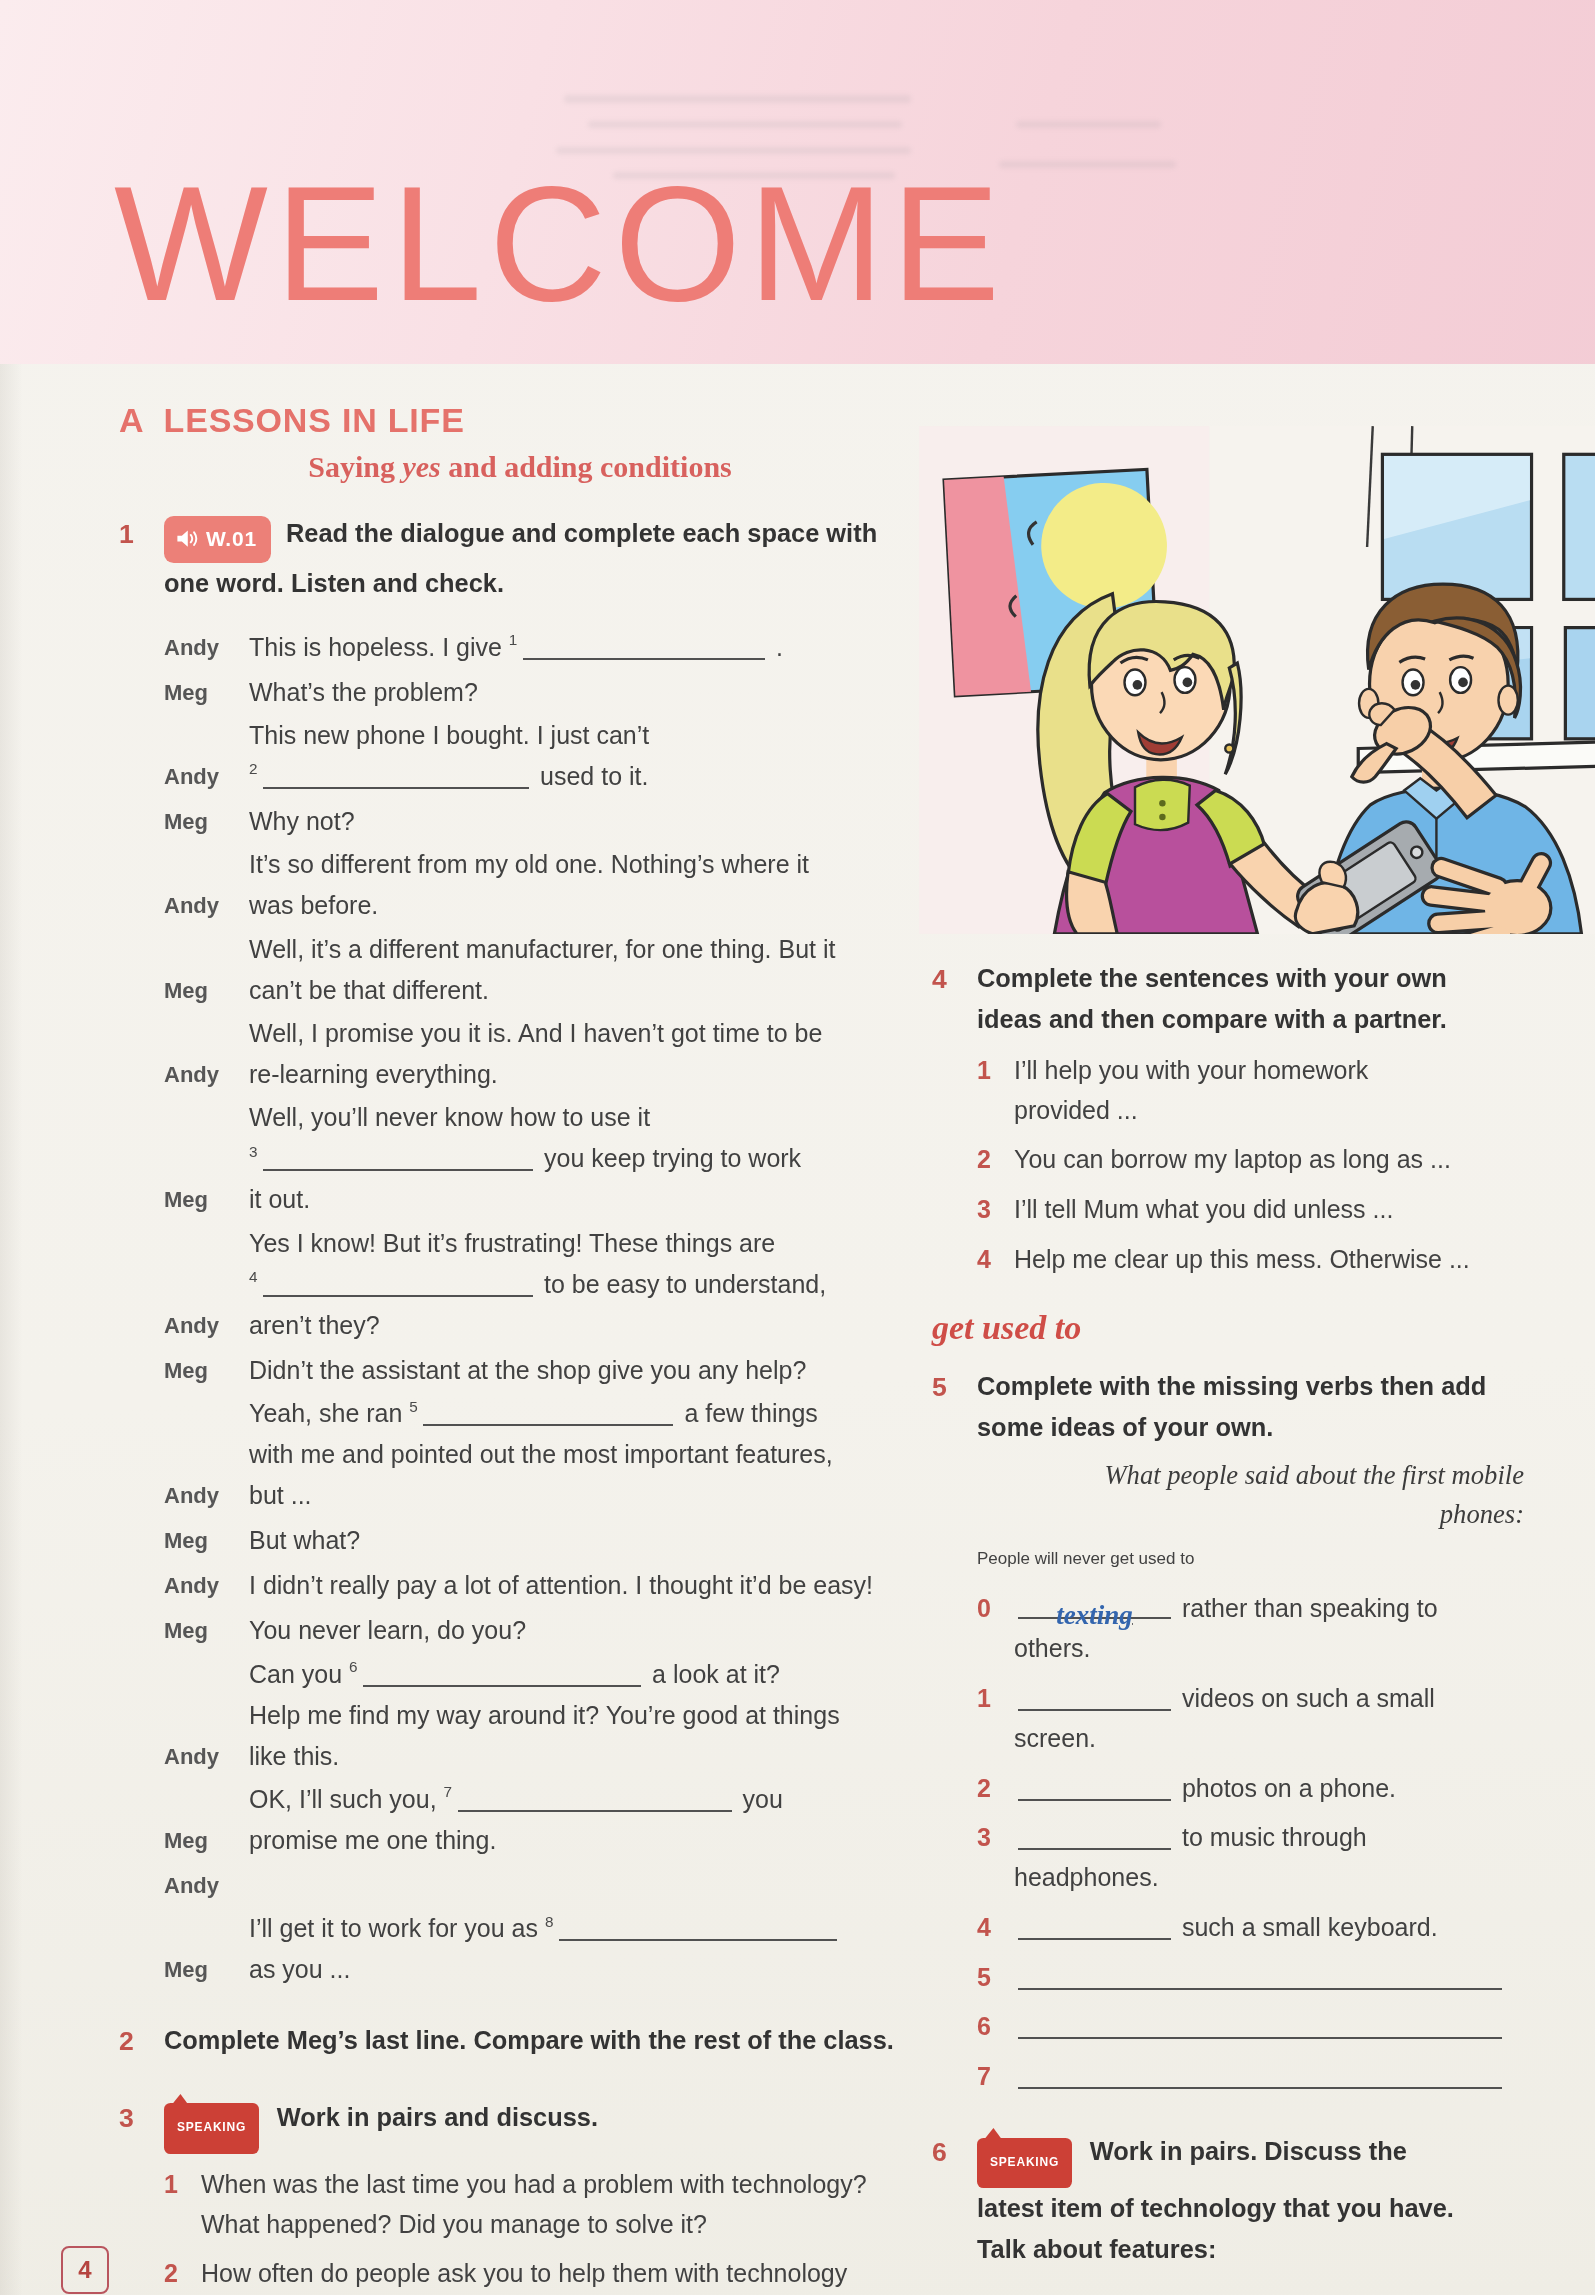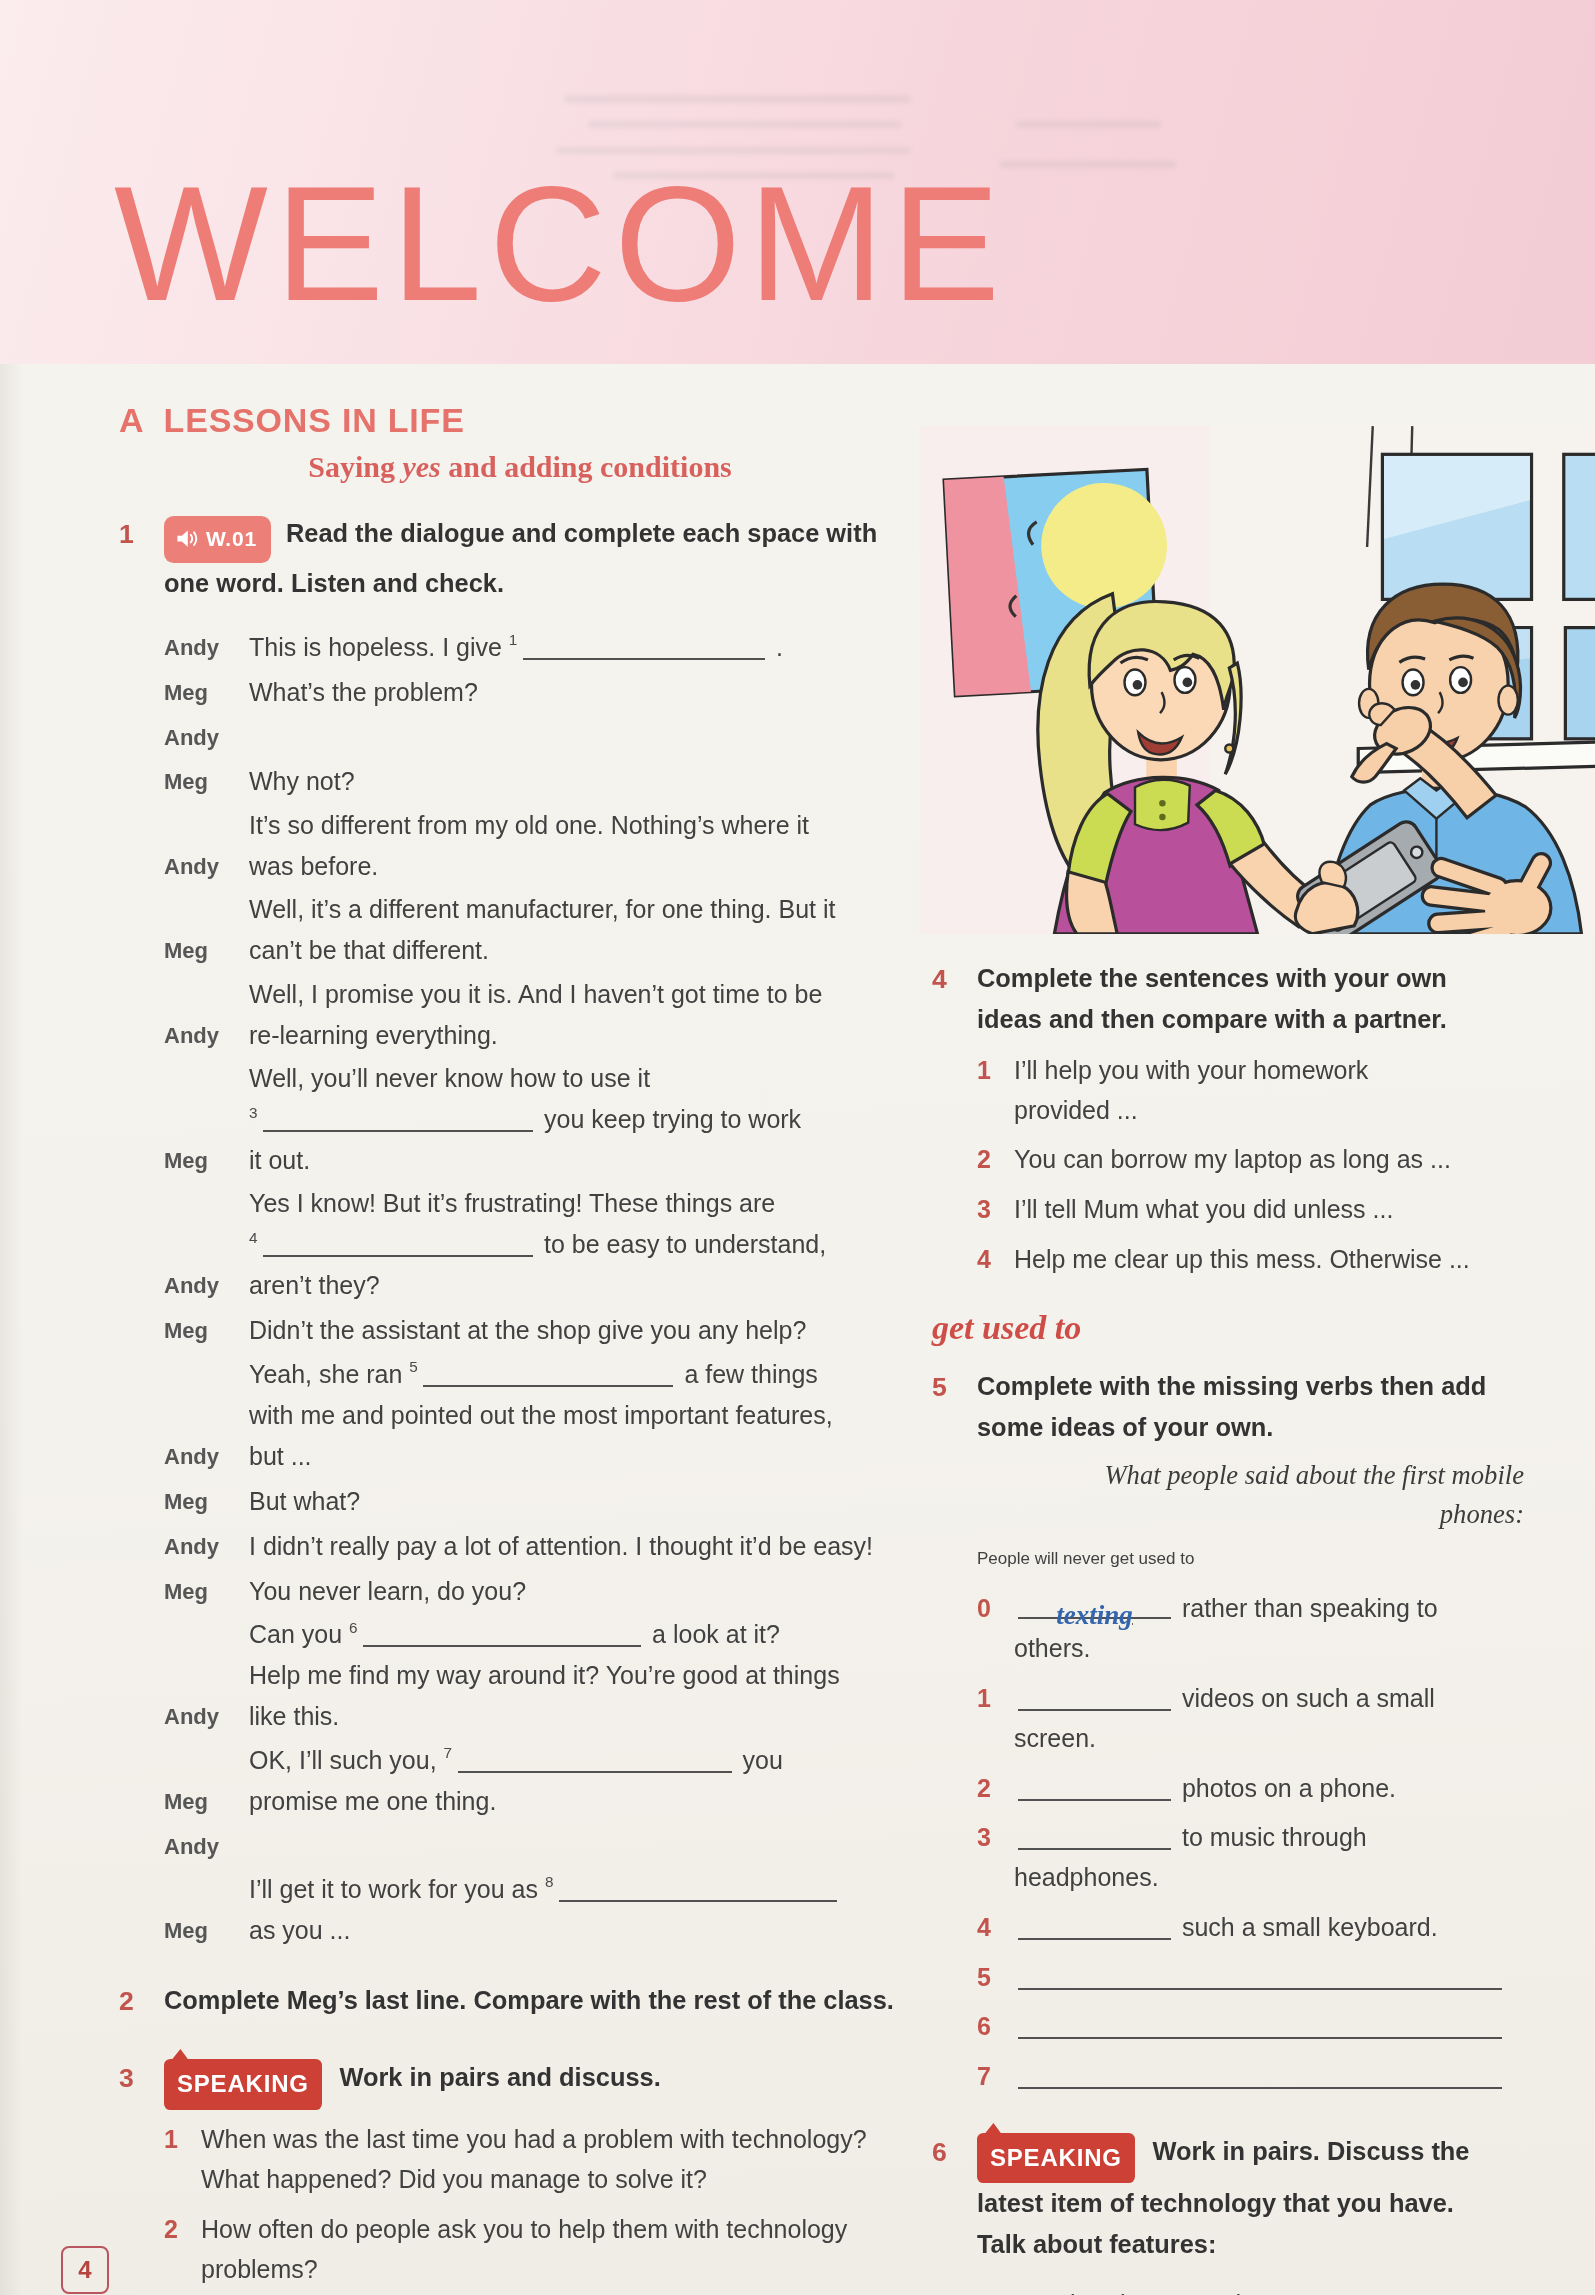--- a/index.html
+++ b/index.html
@@ -27,21 +27,21 @@
   
   .exercise{display:flex;margin-top:0;}
   .ex-num{width:45px;flex:none;font-size:26.6px;font-weight:700;color:#c2544d;line-height:42px;}
   .ex-body{flex:1;}
   .instruction{font-size:25.4px;font-weight:700;color:#333;line-height:41px;}
   
   .audio-badge{display:inline-flex;align-items:center;gap:8px;background:#ec8078;color:#fff;
     border-radius:9.7px;padding:2.4px 14.5px 4px 11.3px;font-weight:700;font-size:21px;
     margin-right:14.5px;vertical-align:-6.4px;letter-spacing:0.8px;}
   .speaking-badge{position:relative;display:inline-block;background:#cc4036;color:#fff;
-    font-weight:700;font-size:24px;letter-spacing:0.8px;padding:4px 13px 5.6px 13px;
+    font-weight:700;font-size:12px;letter-spacing:0.8px;padding:4px 13px 5.6px 13px;
     border-radius:6.4px;margin-right:17.7px;vertical-align:-5.6px;}
   .speaking-badge::after{content:"";position:absolute;top:-9.7px;left:9.7px;width:0;height:0;
     border-left:4.8px solid transparent;border-right:13px solid transparent;
     border-bottom:11.3px solid #cc4036;transform:skewX(-24deg);}
   
   .dlg{margin-top:21px;font-size:25px;line-height:41px;color:#414141;}
   .dlg-row{display:flex;margin-bottom:2.4px;align-items:flex-end;}
   .dlg-sp{width:85px;flex:none;font-weight:700;font-size:22px;color:#565656;padding-top:1.6px;}
   .dlg-tx{flex:1;}
   .blank{display:inline-block;border-bottom:2.4px solid #515151;height:1em;
@@ -212,20 +212,21 @@
             <div class="dlg-row">
               <div class="dlg-sp">Andy</div>
               <div class="dlg-tx"><span>This is hopeless. I give </span><sup class="bn">1</sup><span class="blank" style="width: 242px;"></span><span> .</span></div>
             </div>
             <div class="dlg-row">
               <div class="dlg-sp">Meg</div>
               <div class="dlg-tx">What’s the problem?</div>
             </div>
             <div class="dlg-row">
               <div class="dlg-sp">Andy</div>
+              <div class="dlg-tx">This new phone I bought. I just can’t<br><sup class="bn">2</sup><span class="blank" style="width: 266px;"></span><span> used to it.</span></div>
             </div>
             <div class="dlg-row">
               <div class="dlg-sp">Meg</div>
               <div class="dlg-tx">Why not?</div>
             </div>
             <div class="dlg-row">
               <div class="dlg-sp">Andy</div>
               <div class="dlg-tx">It’s so different from my old one. Nothing’s where it<br>was before.</div>
             </div>
             <div class="dlg-row">

